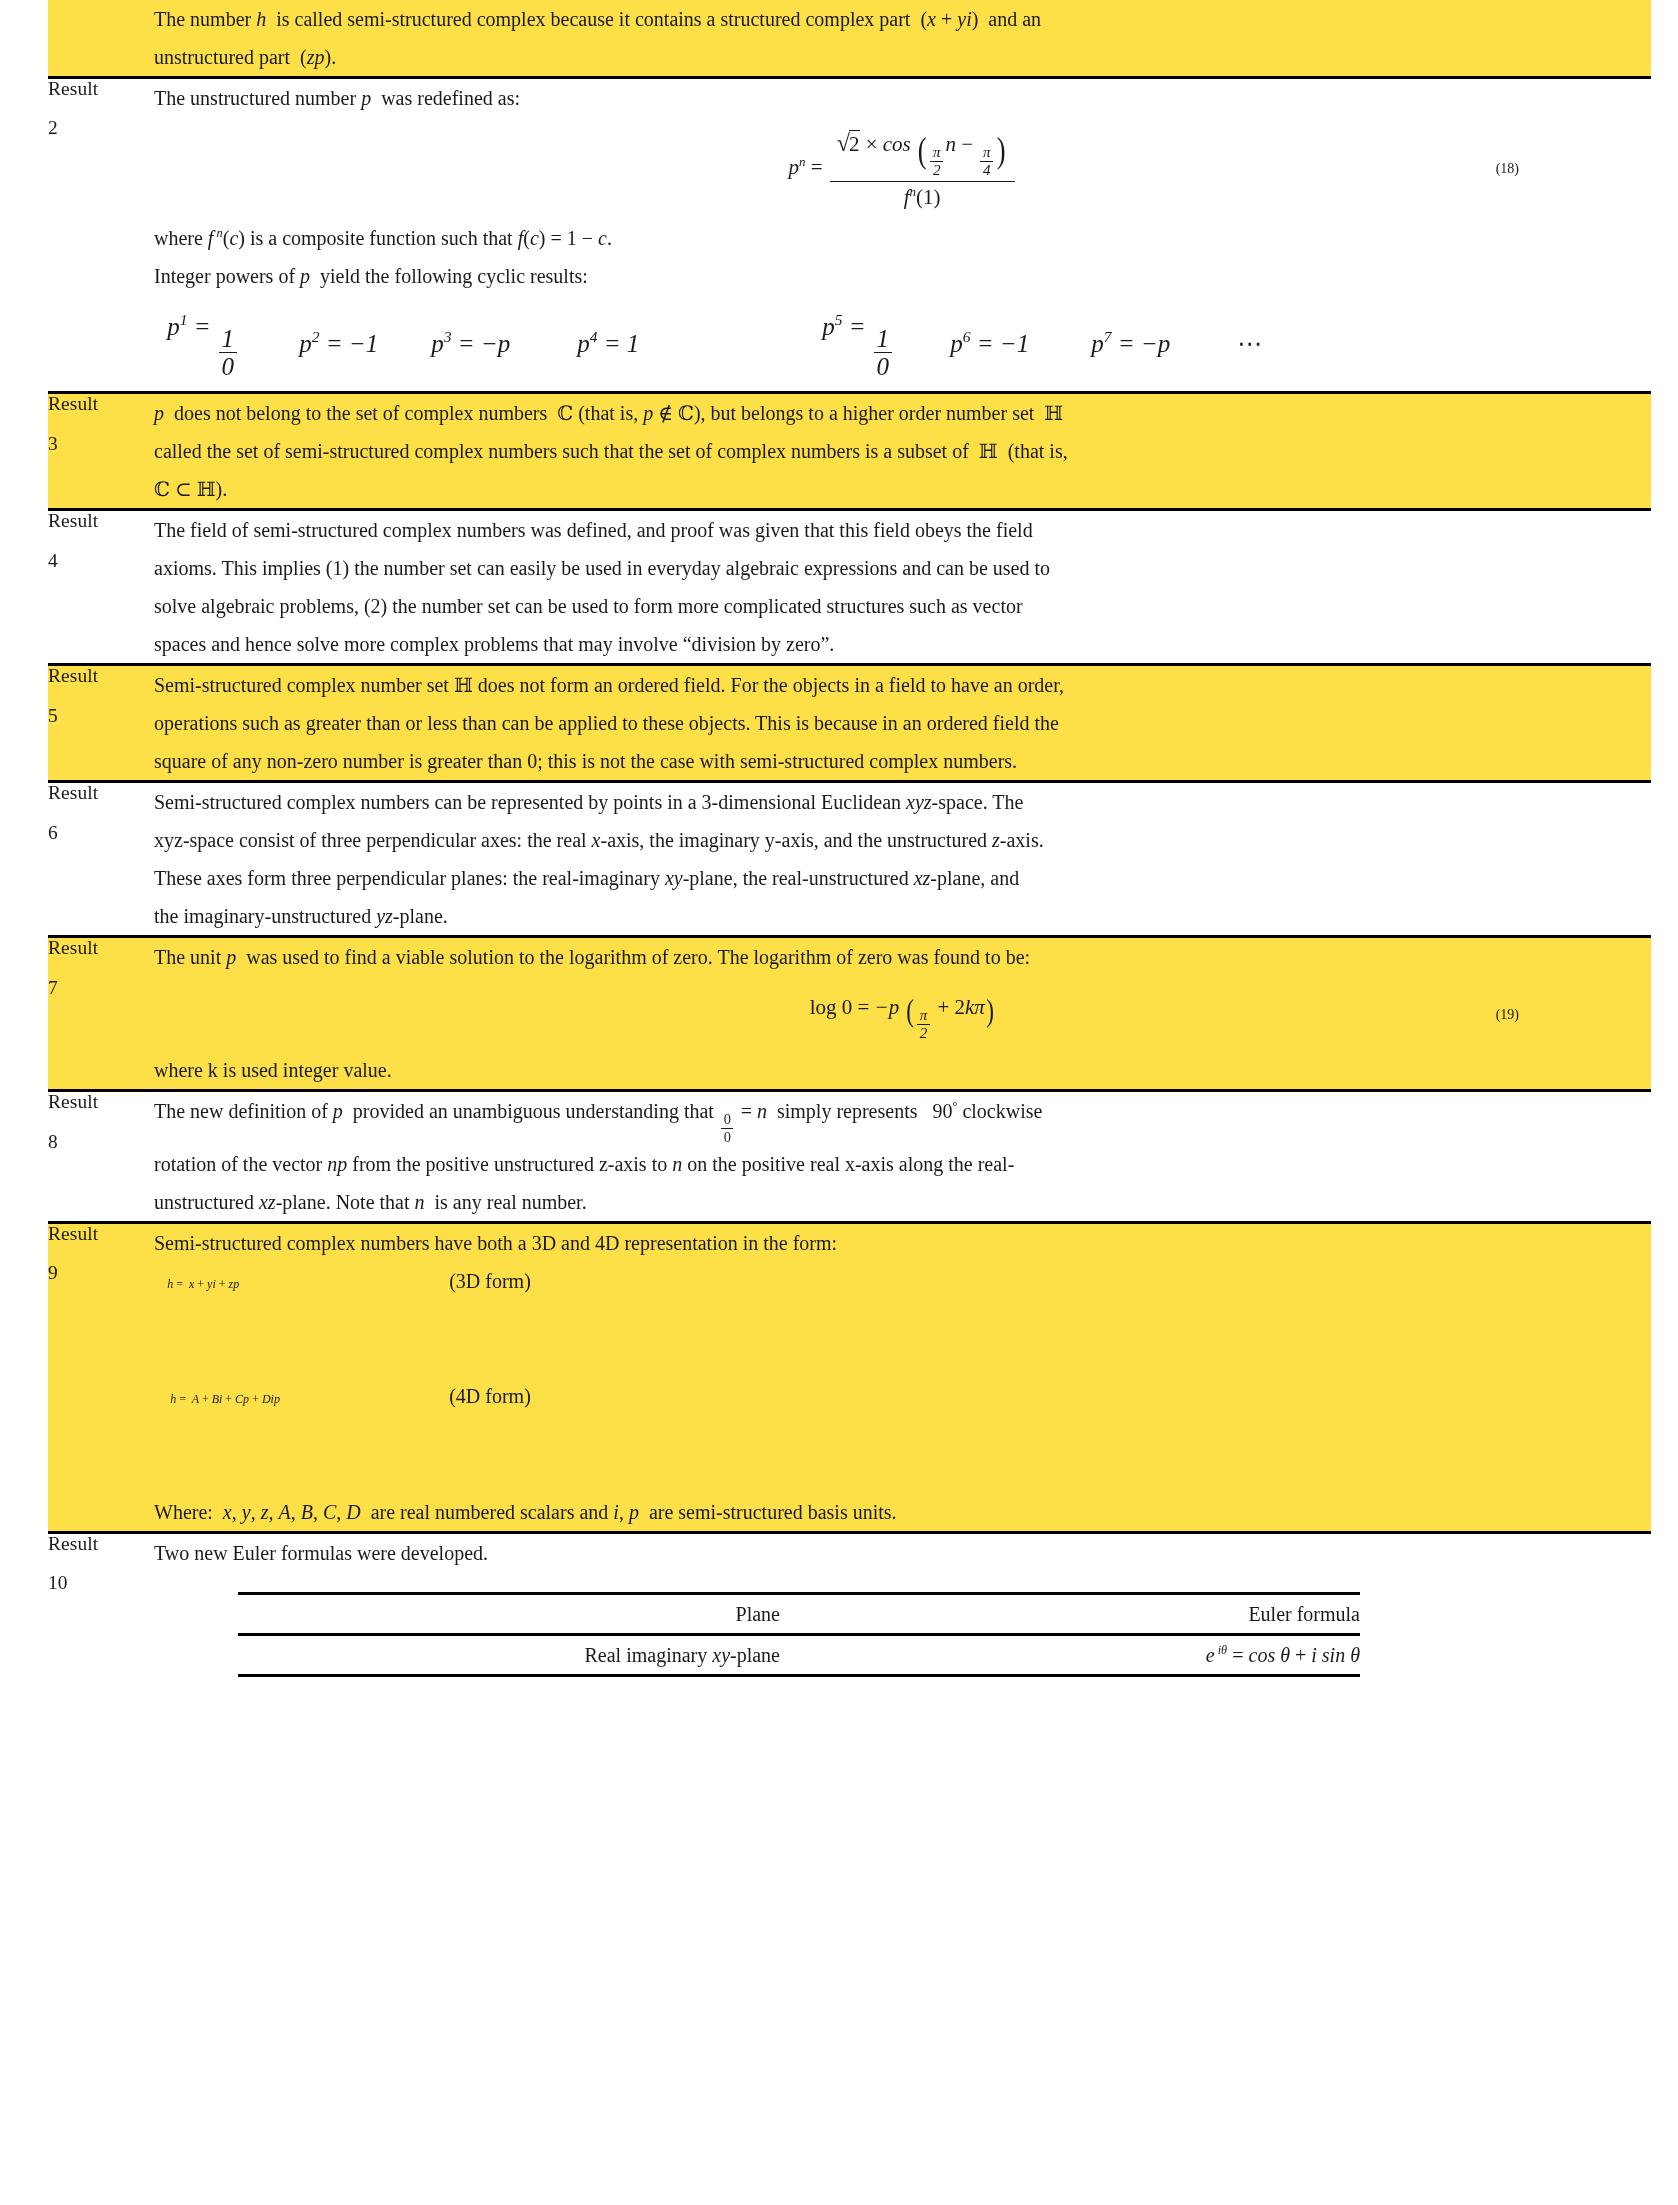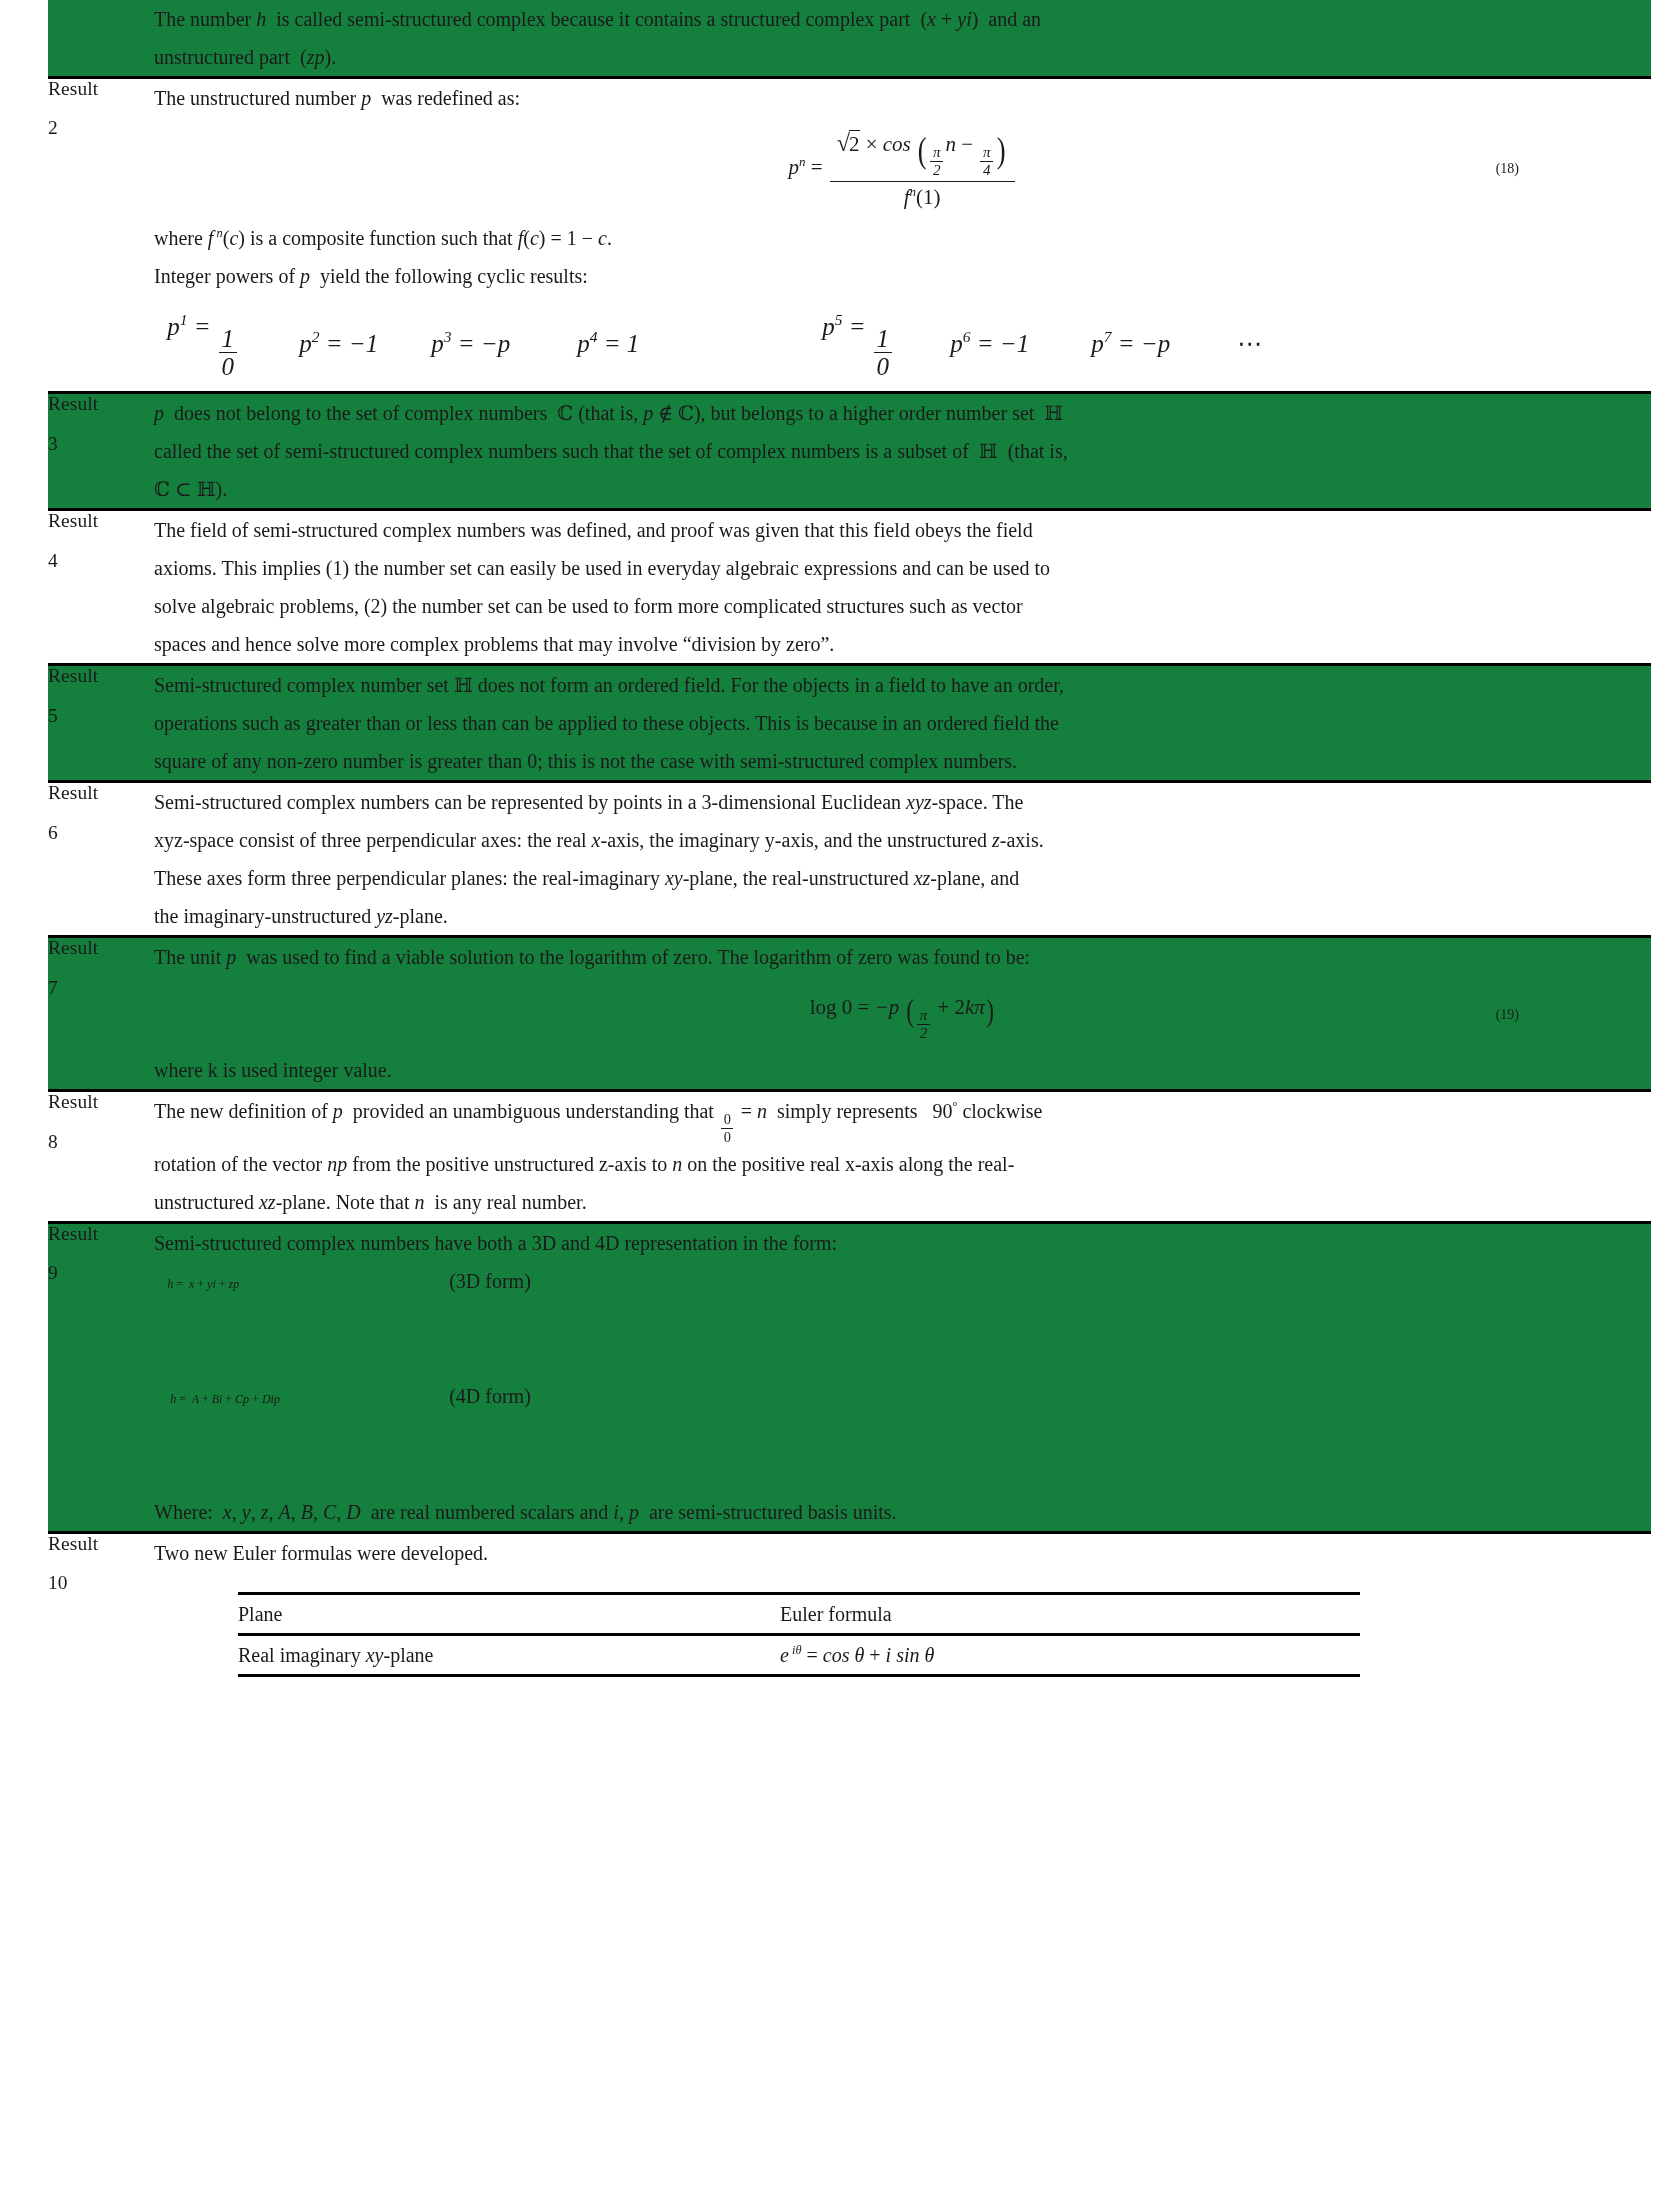--- a/index.html
+++ b/index.html
@@ -33,21 +33,21 @@
   }
 
   .results-table td {
     vertical-align: top;
     padding: 0;
   }
 
   .col-label { width: 106px; }
   .col-body  { width: 1497px; }
 
-  tr.shaded td { background: #15803d; margin-top: 12px; }
+  tr.shaded td { background: #fde047; margin-top: 12px; }
   tr.plain  td { background: #ffffff; }
 
   tr.rule-top td { border-top: 3.1px solid #000000; }
 
   .lbl {
     font-size: 19.4px;
     line-height: 1.0;
     padding: 19.4px 0 20px 0;
     padding-left: 6.2px;
     letter-spacing: 0.1px;
@@ -203,20 +203,21 @@
   .euler-table {
     width: 1122px;
     border-collapse: collapse;
     table-layout: fixed;
     background: #d9d9d9;
   }
   .euler-table td {
     background: #d9d9d9;
     padding: 0;
     vertical-align: middle;
+    text-align: right;
   }
   .euler-table tr.e-head td {
     border-top: 3.1px solid #000000;
     border-bottom: 3.1px solid #000000;
   }
   .euler-table tr.e-row td {
     border-bottom: 3.1px solid #000000;
   }
   .e-plane { width: 542px; padding-left: 12.3px; }
   .e-form  { width: 580px; text-align: left; padding-left: 57px; }

